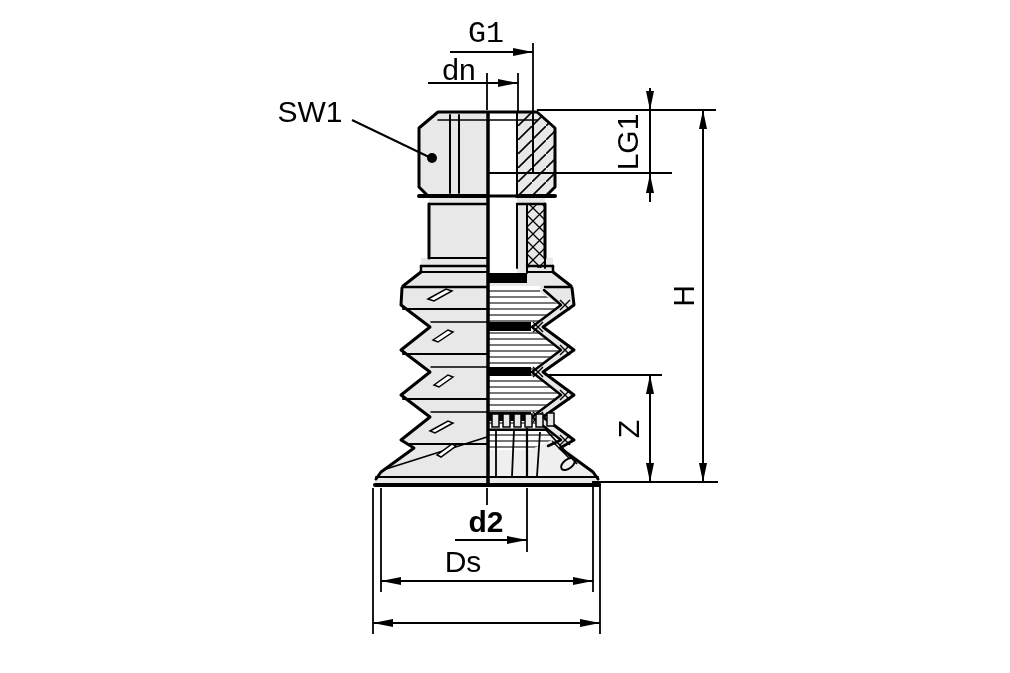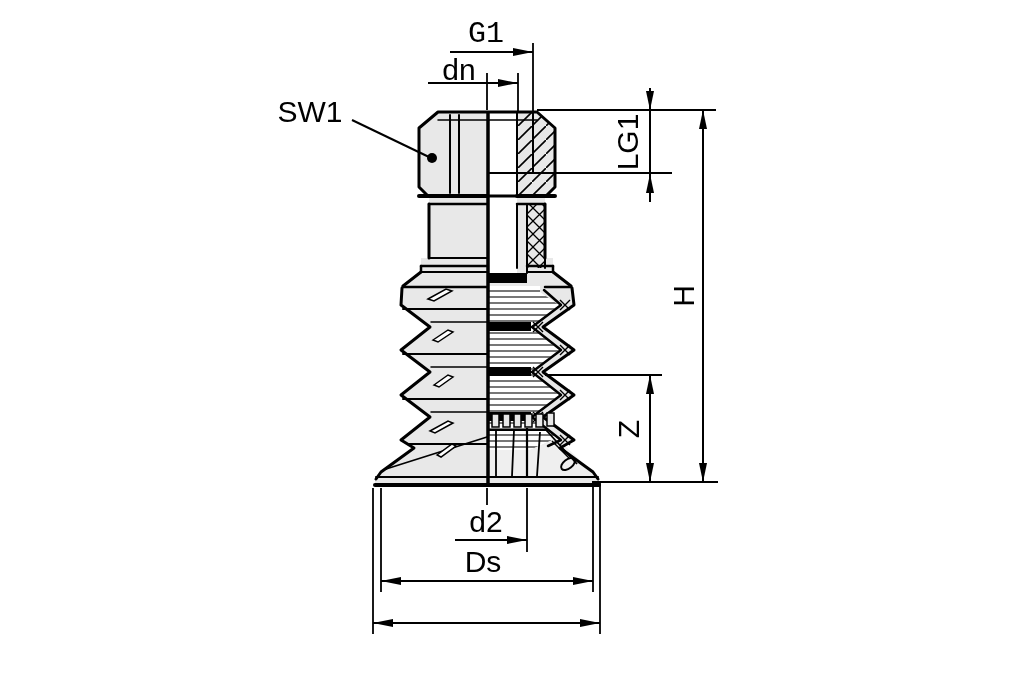--- a/index.html
+++ b/index.html
@@ -210,16 +210,16 @@
     <circle cx="432" cy="158" r="5" stroke="none"></circle>
   </g>
 </svg>
 
 <div class="lbl" style="left:486px;top:34px;font-family:Liberation Mono, monospace;">G1</div>
 <div class="lbl" style="left:459px;top:70px;text-align:right;">dn</div>
 <div class="lbl" style="left:310px;top:112px;">SW1</div>
 <div class="lbl rot" style="left:628px;top:142px;">LG1</div>
 <div class="lbl rot" style="left:684px;top:296px;">H</div>
 <div class="lbl rot" style="left:629px;top:429px;">Z</div>
-<div class="lbl" style="left:486px;top:522px;">d2</div>
-<div class="lbl" style="left:483px;top:562px;">Ds</div>
+<div class="lbl" style="left:486px;top:522px;font-weight:bold;">d2</div>
+<div class="lbl" style="left:463px;top:562px;">Ds</div>
 
 </div>
 
 </body></html>

